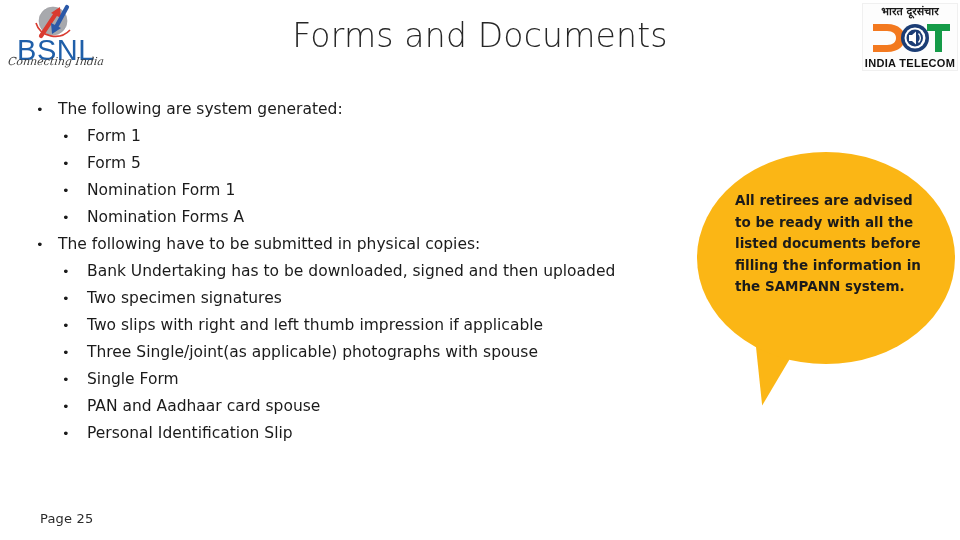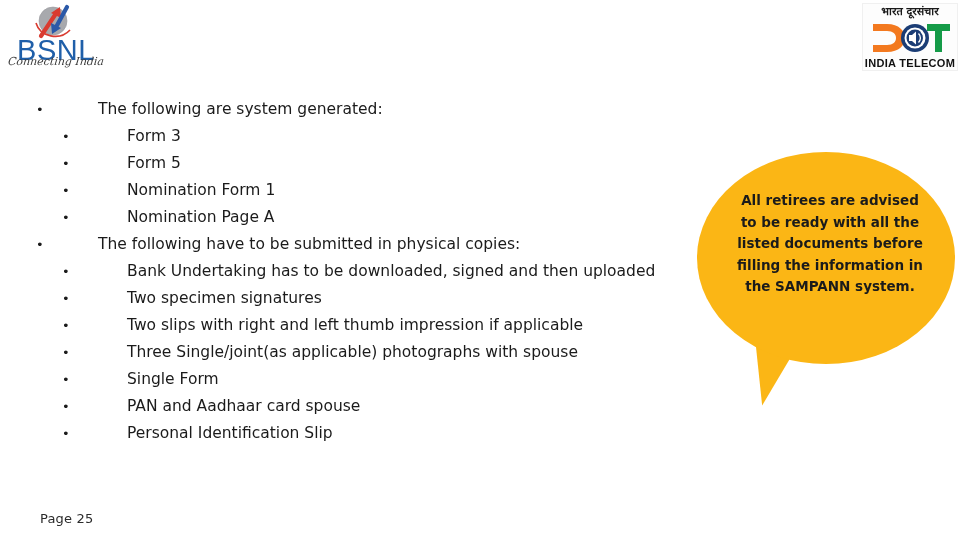--- a/index.html
+++ b/index.html
@@ -147,21 +147,20 @@
     width: 22px;
     text-align: left;
     font-size: 13px;
     line-height: 27px;
     color: #1b1b1b;
   }
   .lvl2 .bullet-dot { width: 25px; }
   .bullet-text {
     flex: 1 1 auto;
     white-space: nowrap;
-    margin-left: 40px;
   }
 
   
   #callout {
     position: absolute;
     left: 697px;
     top: 152px;
     width: 258px;
     height: 250px;
   }
@@ -189,21 +188,20 @@
   #callout-text {
     position: absolute;
     left: 38px;
     top: 38px;
     width: 190px;
     font-family: "DejaVu Sans", sans-serif;
     font-weight: bold;
     font-size: 13.5px;
     line-height: 21.5px;
     color: #1b1b1b;
-    text-align: center;
   }
 
   
   #page-number {
     position: absolute;
     left: 40px;
     top: 511px;
     font-family: "DejaVu Sans", sans-serif;
     font-size: 13px;
     color: #2b2b2b;
@@ -225,20 +223,21 @@
 
       <path d="M37 4 L25 26" stroke="#2B59A8" stroke-width="4.2" fill="none" stroke-linecap="round"></path>
       <path d="M22 31 L21 20 L31 25 Z" fill="#2B59A8"></path>
 
       <path d="M6 20 C10 34 30 38 40 27" stroke="#D93B30" stroke-width="1.6" fill="none"></path>
     </svg>
     <div id="bsnl-wordmark">BSNL</div>
     <div id="bsnl-tagline">Connecting India</div>
   </div>
 
+  <div id="slide-title">Forms and Documents</div>
 
   <div id="dot-logo">
     <div id="dot-hindi">भारत दूरसंचार</div>
     <svg id="dot-mark" viewBox="0 0 82 34">
 
       <path d="M4 3 L18 3 C30 3 36 10 36 17 C36 24 30 31 18 31 L4 31 L4 24 L18 24 C24 24 27 21 27 17 C27 13 24 10 18 10 L4 10 Z" fill="#F3791F"></path>
 
       <circle cx="46" cy="17" r="14" fill="#1B3D75"></circle>
       <circle cx="46" cy="17" r="10.5" fill="#ffffff"></circle>
       <circle cx="46" cy="17" r="8.5" fill="#1B3D75"></circle>
@@ -251,33 +250,33 @@
     <div id="dot-sub">INDIA TELECOM</div>
   </div>
 
   <div id="content">
       <div class="bullet-row lvl1">
         <span class="bullet-dot">•</span>
         <span class="bullet-text">The following are system generated:</span>
       </div>
       <div class="bullet-row lvl2">
         <span class="bullet-dot">•</span>
-        <span class="bullet-text">Form 3</span>
+        <span class="bullet-text">Form 1</span>
       </div>
       <div class="bullet-row lvl2">
         <span class="bullet-dot">•</span>
         <span class="bullet-text">Form 5</span>
       </div>
       <div class="bullet-row lvl2">
         <span class="bullet-dot">•</span>
         <span class="bullet-text">Nomination Form 1</span>
       </div>
       <div class="bullet-row lvl2">
         <span class="bullet-dot">•</span>
-        <span class="bullet-text">Nomination Page A</span>
+        <span class="bullet-text">Nomination Forms A</span>
       </div>
       <div class="bullet-row lvl1">
         <span class="bullet-dot">•</span>
         <span class="bullet-text">The following have to be submitted in physical copies:</span>
       </div>
       <div class="bullet-row lvl2">
         <span class="bullet-dot">•</span>
         <span class="bullet-text">Bank Undertaking has to be downloaded, signed and then uploaded</span>
       </div>
       <div class="bullet-row lvl2">

